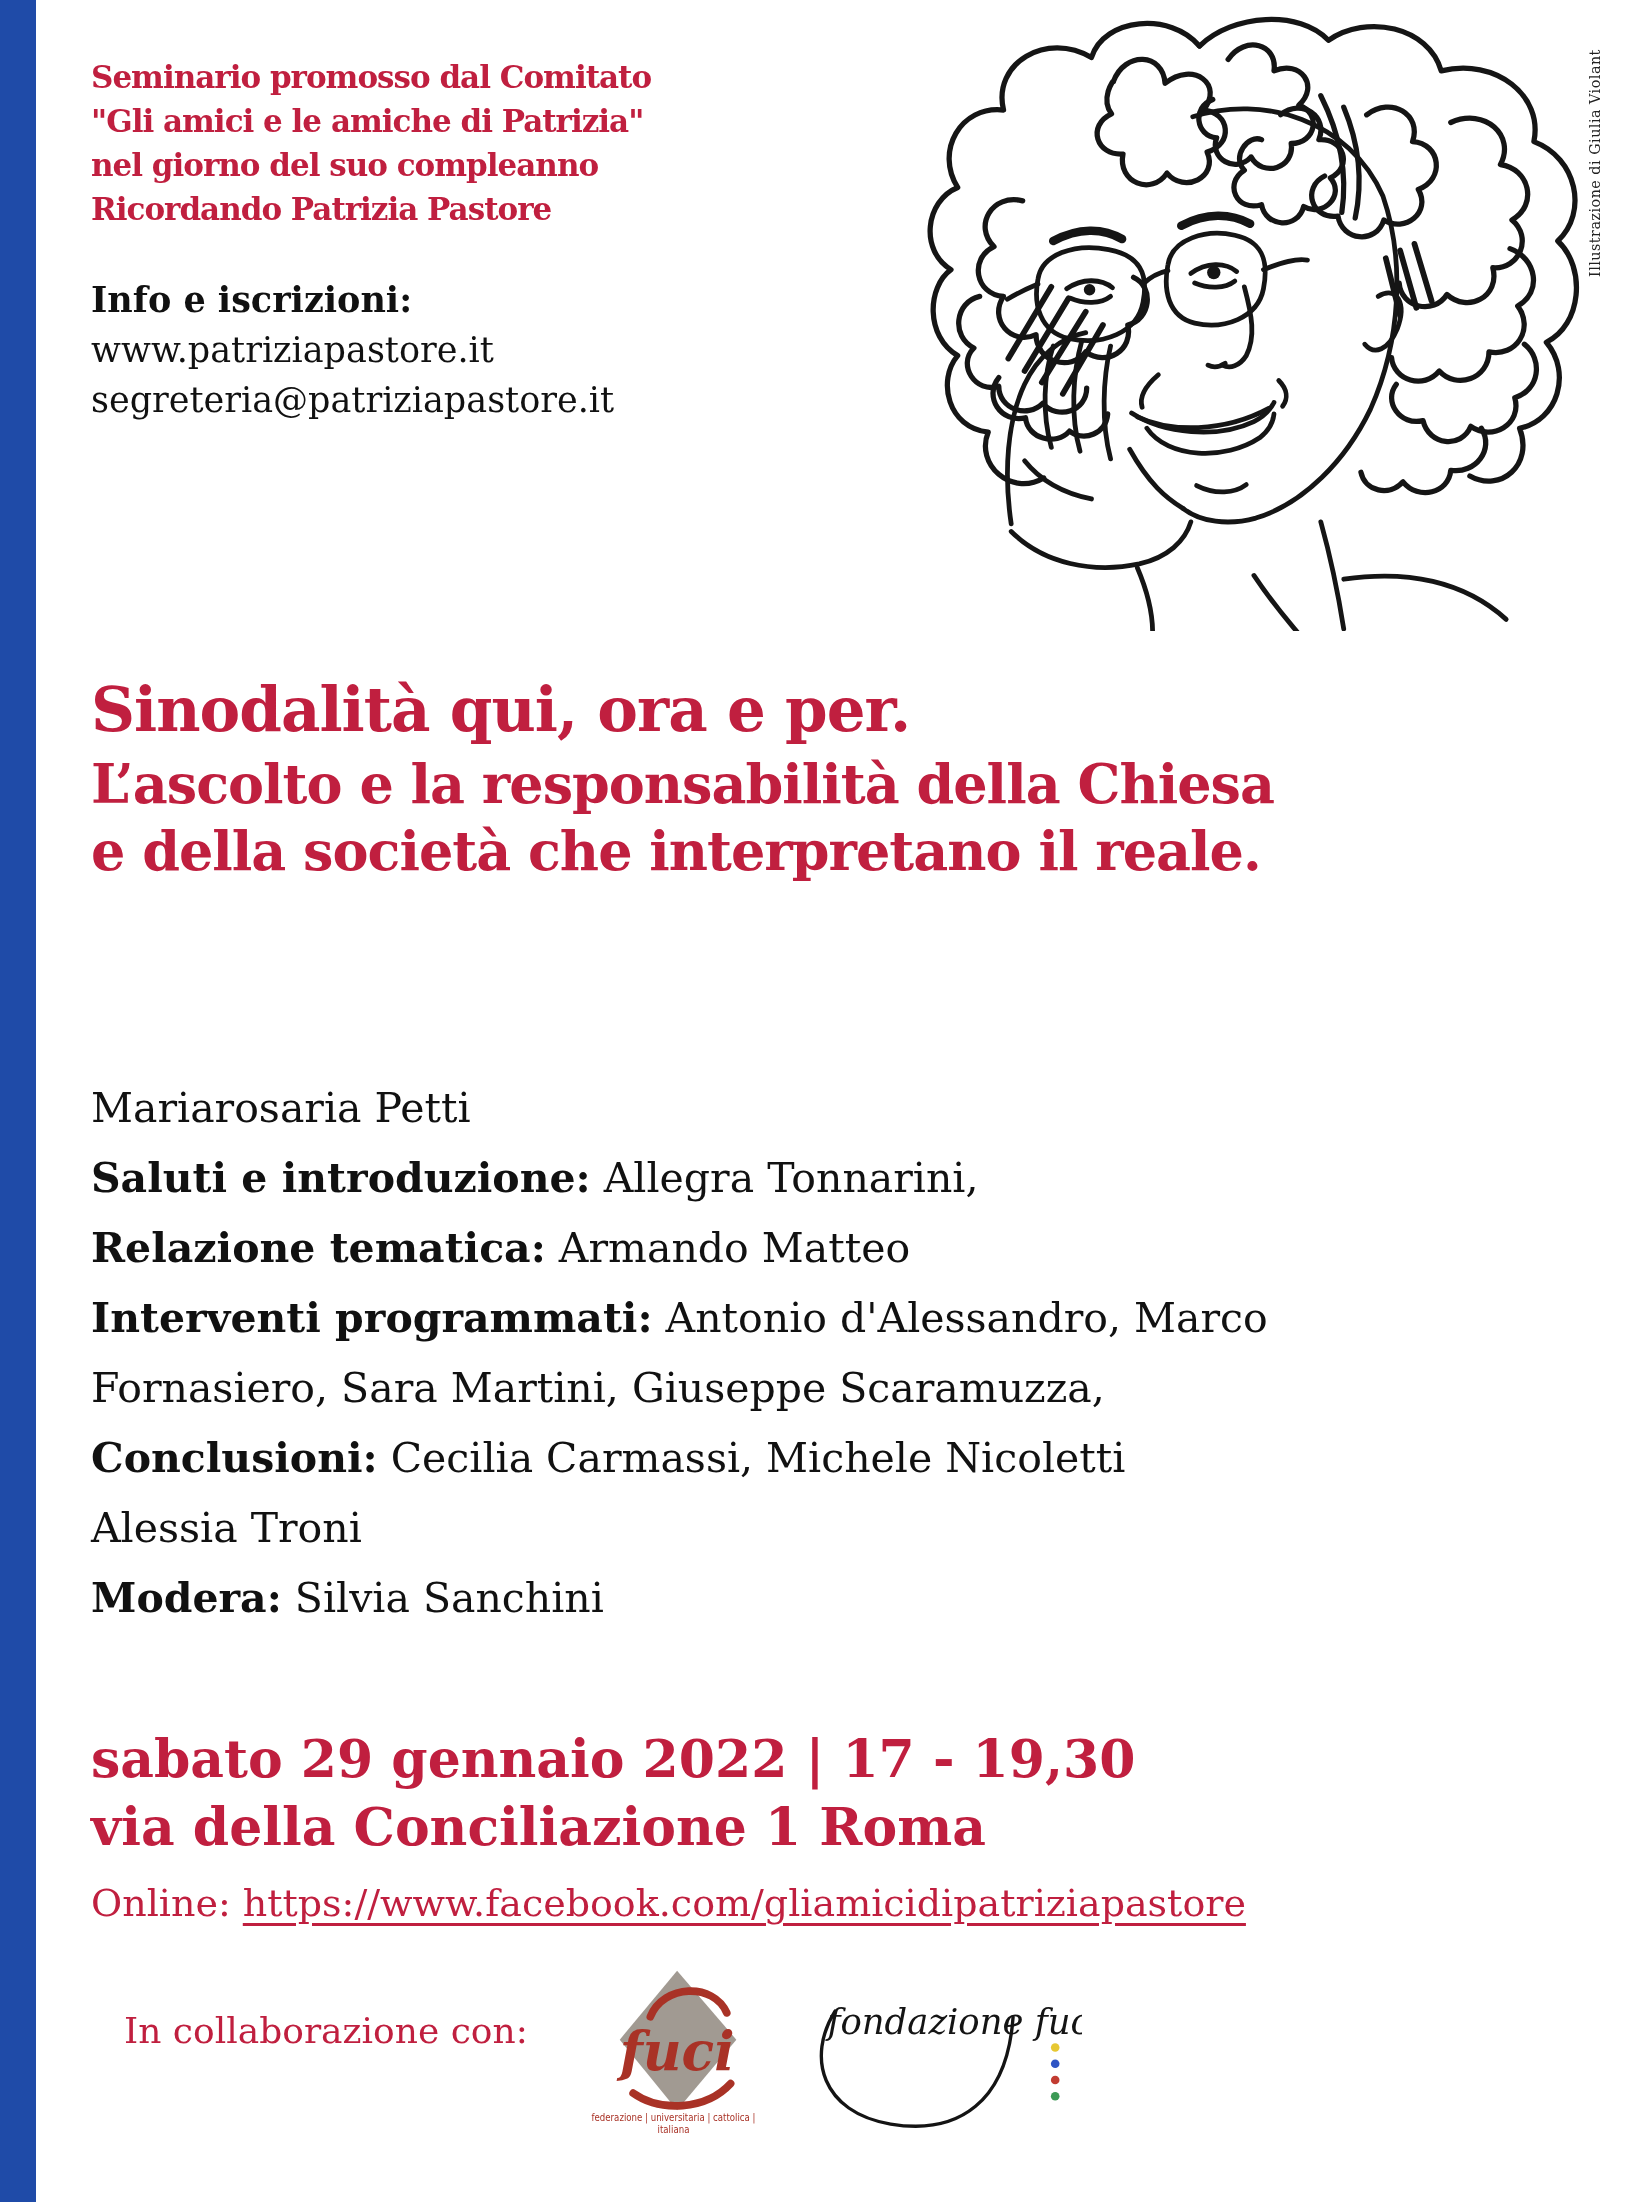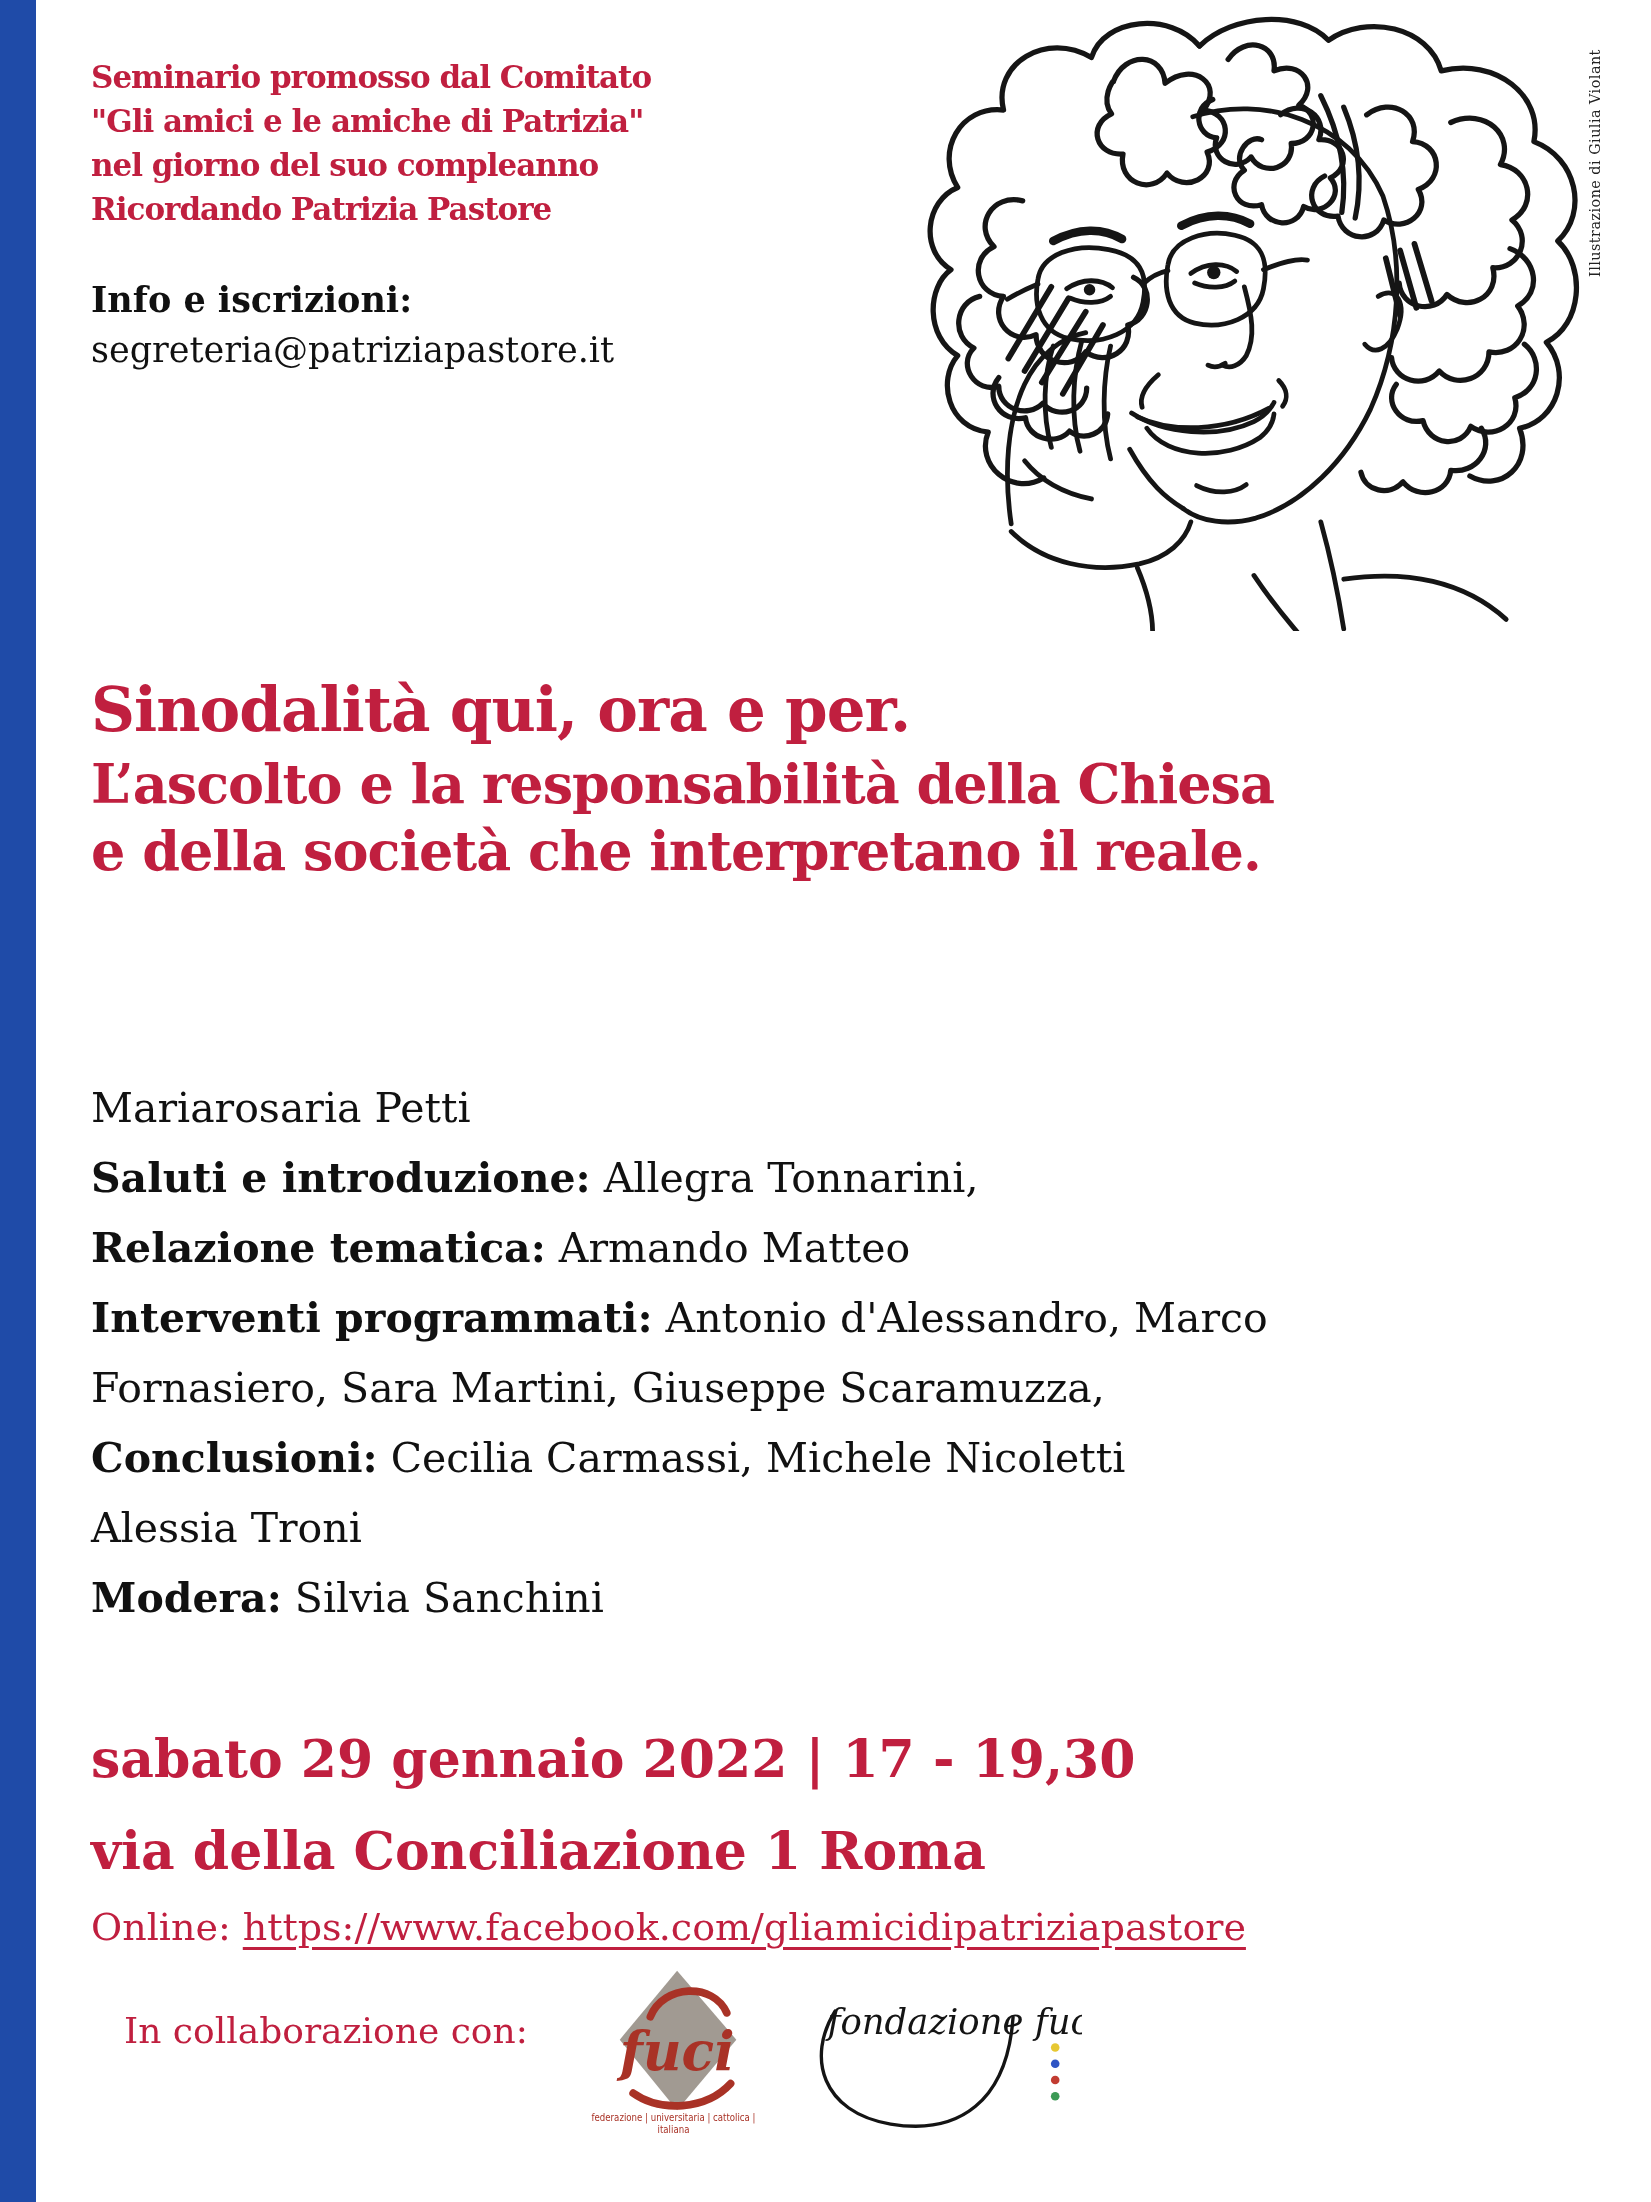--- a/index.html
+++ b/index.html
@@ -14,21 +14,21 @@
     font-size:31px;line-height:44px;letter-spacing:-1px;}
   .info-block{position:absolute;left:91px;top:275px;color:#111;font-size:35px;line-height:50px;}
   .info-heading{font-weight:bold;}
   .title-block{position:absolute;left:91px;top:669px;color:var(--red);font-weight:bold;}
   .title-line1{font-size:61px;line-height:82px;letter-spacing:-1px;}
   .title-line2,.title-line3{font-size:54px;line-height:67px;letter-spacing:-1px;}
   .program-block{position:absolute;left:91px;top:1073px;color:#111;font-size:41px;line-height:70px;}
   .program-row .lbl{font-weight:bold;}
   .date-block{position:absolute;left:91px;top:1732px;color:var(--red);}
   .date-line{font-weight:bold;font-size:52px;line-height:54px;}
-  .date-line2{margin-top:38px;}
+  .date-line2{margin-top:14px;}
   .online-line{margin-top:27px;font-size:38px;font-weight:normal;}
   .online-url{text-decoration:underline;text-decoration-thickness:2.9px;text-underline-offset:6.7px;cursor:pointer;}
   .collab-heading{position:absolute;left:124px;top:2010px;color:var(--red);font-size:36px;}
   .credit{position:absolute;left:1587px;top:38px;height:239px;color:#222;font-size:14.3px;
     letter-spacing:0.5px;writing-mode:vertical-rl;transform:rotate(180deg);}
   
   .portrait{position:absolute;left:908px;top:0;width:688px;height:631px;}
   .portrait .sk{stroke:var(--ink);fill:none;stroke-width:5.5;stroke-linecap:round;stroke-linejoin:round;}
   .portrait .thin{stroke-width:5;}
   .portrait .brow{stroke-width:9;}
@@ -53,20 +53,21 @@
 
 <div class="header-block">
   <div>Seminario promosso dal Comitato</div>
   <div>"Gli amici e le amiche di Patrizia"</div>
   <div>nel giorno del suo compleanno</div>
   <div>Ricordando Patrizia Pastore</div>
 </div>
 
 <div class="info-block">
   <div class="info-heading">Info e iscrizioni:</div>
+  <div>www.patriziapastore.it</div>
   <div>segreteria@patriziapastore.it</div>
 </div>
 
 <svg class="portrait" viewBox="0 0 720 660">
   <g>
     <path class="sk" d="M305,48 C275,12 205,18 192,60 C145,32 88,66 100,115 C55,110 28,158 52,196 C18,210 12,262 45,282 C20,300 18,352 52,372 C30,398 42,448 84,452 C70,486 108,520 142,500"></path>
     <path class="sk" d="M305,48 C340,14 410,10 440,42 C480,14 545,28 558,74 C615,60 665,100 655,148 C700,165 712,222 680,252 C710,280 705,340 668,358 C695,390 680,440 640,448 C655,486 620,516 588,498"></path>
     <path class="sk" d="M215,85 c12,-32 52,-30 54,2 c30,-24 62,2 40,28 c28,2 32,36 4,44 c12,26 -24,44 -42,22 c-16,24 -52,10 -46,-20 c-28,2 -38,-30 -12,-42 c-12,-16 2,-36 2,-34"></path>
     <path class="sk" d="M335,62 c18,-26 52,-16 48,12 c28,-12 48,16 26,36 c24,8 18,40 -8,40 c4,26 -30,36 -42,14 c-16,18 -44,2 -36,-20 c-22,-2 -26,-32 -4,-40"></path>
     <path class="sk" d="M390,120 c22,-18 50,2 40,26 c26,-2 36,28 12,40 c16,18 -8,42 -28,30 c-6,24 -40,22 -44,-2 c-26,8 -40,-22 -18,-36 c-14,-14 4,-38 18,-32"></path>

